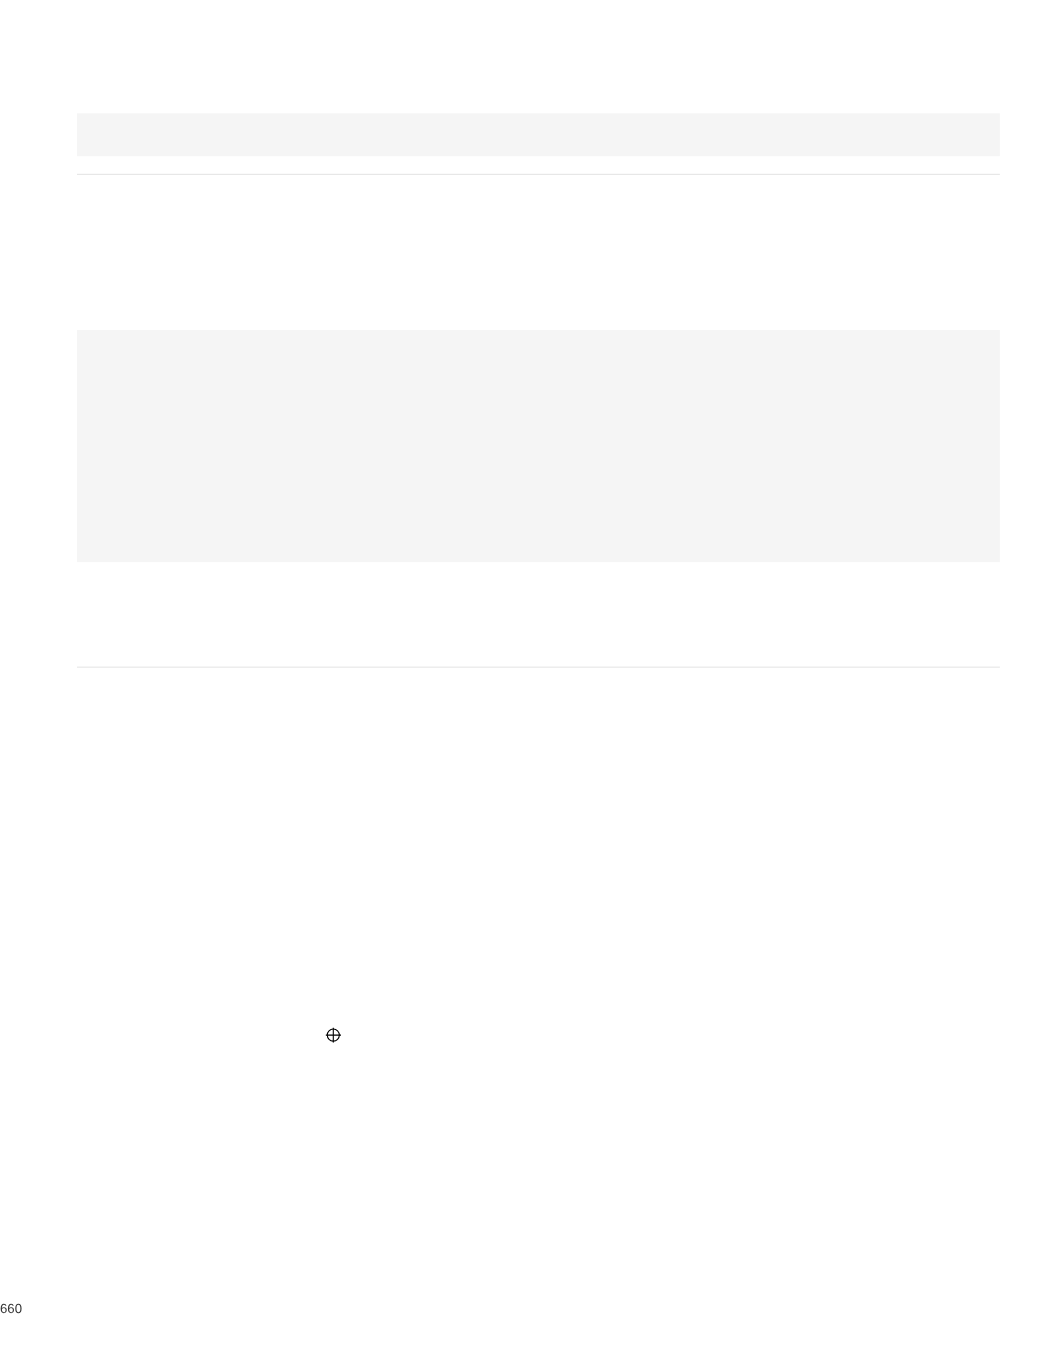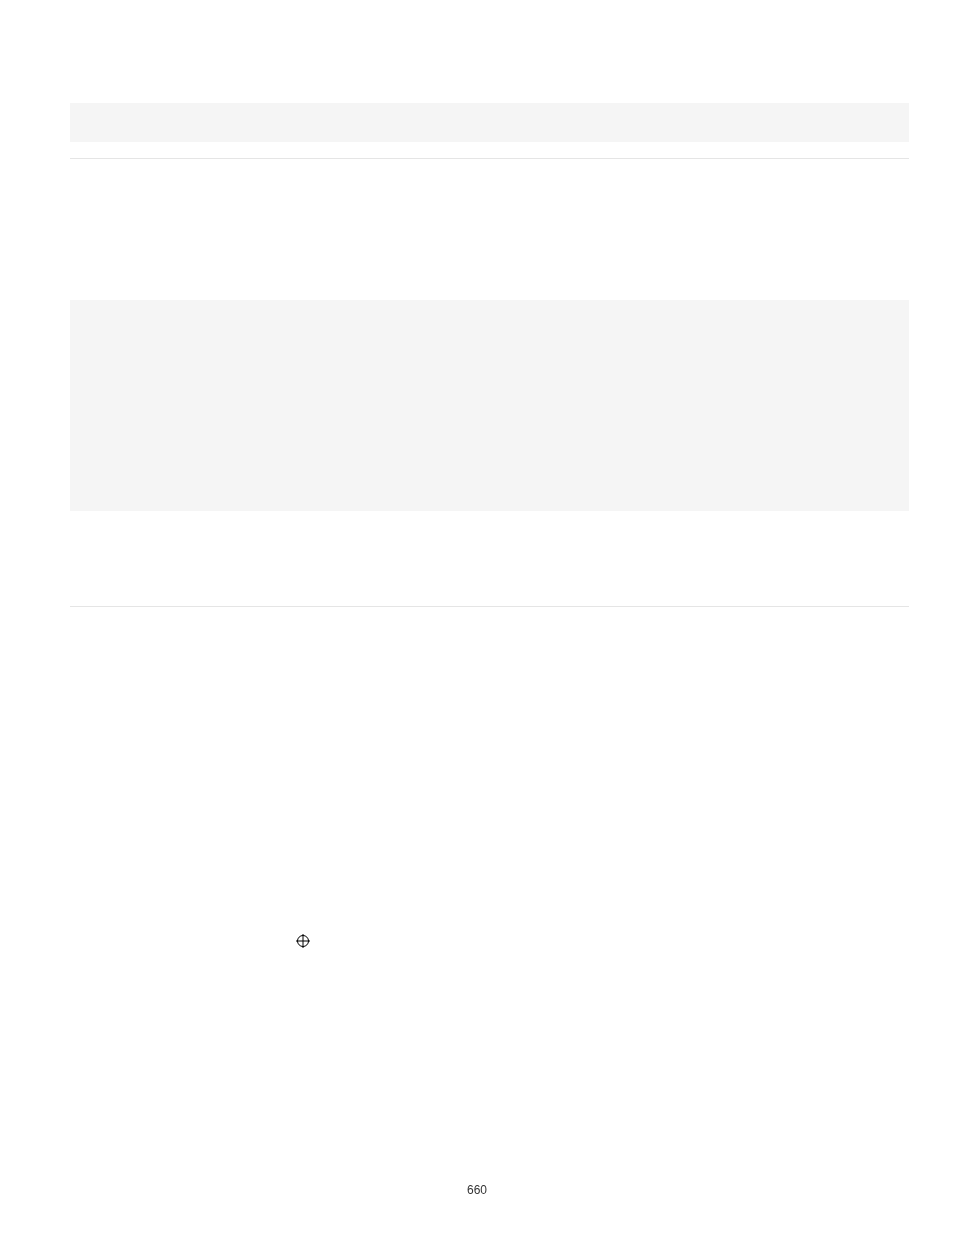--- a/index.html
+++ b/index.html
@@ -17,21 +17,21 @@
   }
   .divider {
     position: absolute;
     height: 1px;
     background: #e5e5e5;
   }
   .page-number {
     position: absolute;
     bottom: 38px;
     width: 100%;
-    text-align: center;
+    text-align: left;
     font-size: 12px;
     color: #333333;
   }
   .crosshair {
     position: absolute;
     width: 14px;
     height: 14px;
     display: flex;
     align-items: center;
     justify-content: center;

